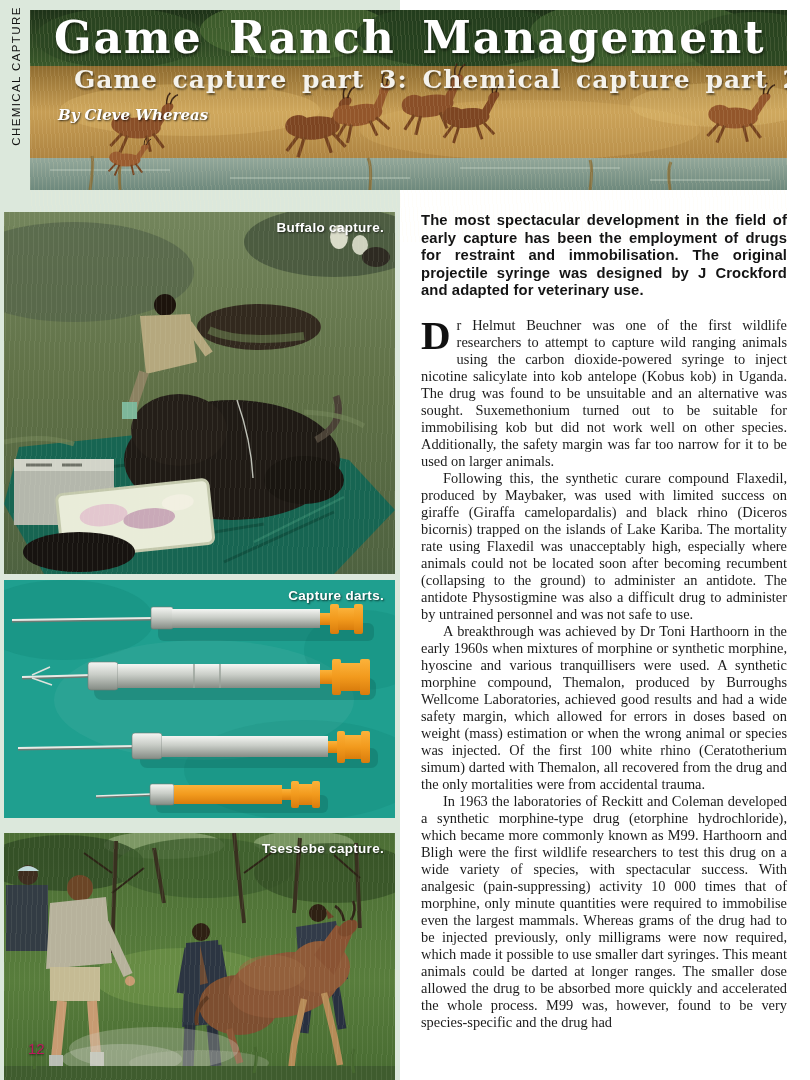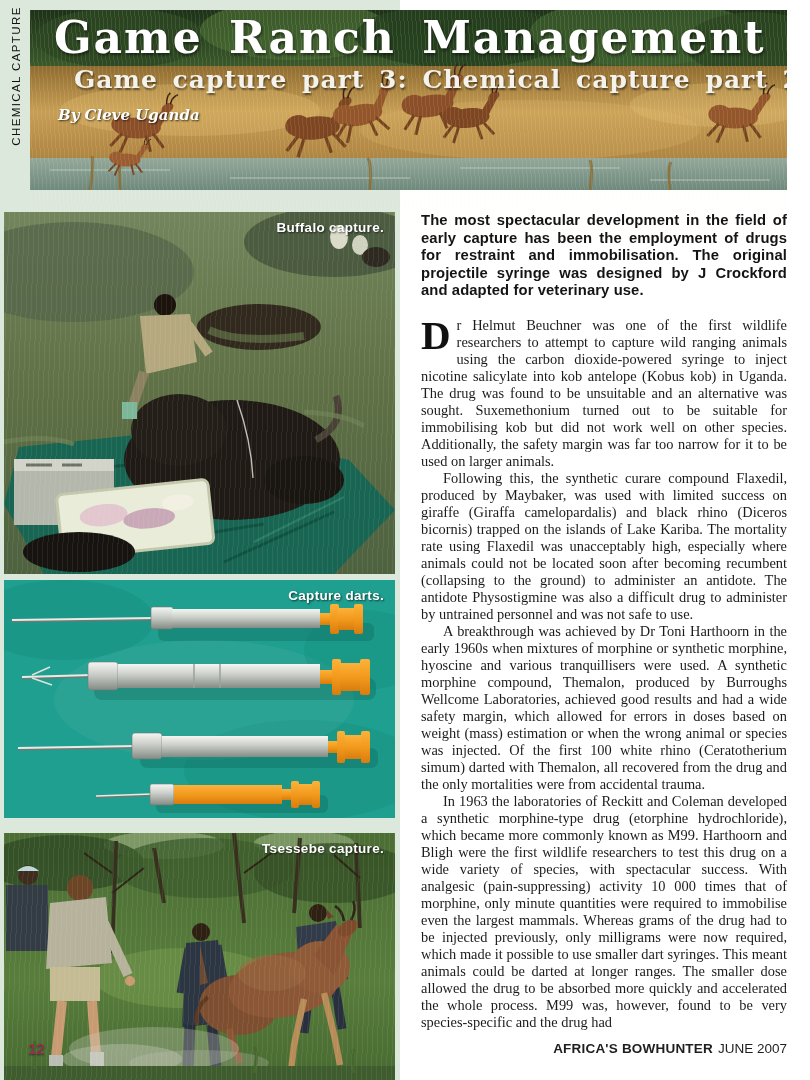--- a/index.html
+++ b/index.html
@@ -95,21 +95,21 @@
       <use href="#buck" transform="translate(96,150) scale(.6)" fill="#9a5c30"></use>
       <use href="#buck" transform="translate(285,118) scale(1.05) rotate(-6)" fill="#7d4522"></use>
       <use href="#buck" transform="translate(330,105) scale(.95) rotate(-12)" fill="#93562b"></use>
       <use href="#buck" transform="translate(400,96) scale(1) rotate(-10)" fill="#8a4f28"></use>
       <use href="#buck" transform="translate(438,108) scale(.9) rotate(-6)" fill="#7d4522"></use>
       <use href="#buck" transform="translate(705,108) scale(.95)" fill="#93562b"></use>
     </svg>
     <div class="grass-tex"></div>
     <div class="header-title">Game Ranch Management</div>
     <div class="header-subtitle">Game capture part 3: Chemical capture part 2</div>
-    <div class="byline">By Cleve Uganda</div>
+    <div class="byline">By Cleve Whereas</div>
   </div>
 
   <div class="photo" style="top:580px;width:391px;height:238px;">
     <svg width="391" height="238" viewBox="0 0 391 238" preserveAspectRatio="none">
       <defs>
         <linearGradient id="gSil" x1="0" y1="0" x2="0" y2="1">
           <stop offset="0" stop-color="#f5f6f3"></stop>
             <stop offset=".45" stop-color="#c9cdc7"></stop>
             <stop offset="1" stop-color="#848b84"></stop>
         </linearGradient>
@@ -291,17 +291,14 @@
   <div class="main">
     <p class="intro">The most spectacular development in the field of early capture has been the employment of drugs for restraint and immobilisation. The original projectile syringe was designed by J Crockford and adapted for veterinary use.</p>
     <div class="article">
         <p class="body-para first"><span class="dropcap">D</span><span>r Helmut Beuchner was one of the first wildlife researchers to attempt to capture wild ranging animals using the carbon dioxide-powered syringe to inject nicotine salicylate into kob antelope (</span><span class="ital">Kobus kob</span><span>) in Uganda. The drug was found to be unsuitable and an alternative was sought. Suxemethonium turned out to be suitable for immobilising kob but did not work well on other species. Additionally, the safety margin was far too narrow for it to be used on larger animals.</span></p>
         <p class="body-para"><span>Following this, the synthetic curare compound Flaxedil, produced by Maybaker, was used with limited success on giraffe (</span><span class="ital">Giraffa camelopardalis</span><span>) and black rhino (</span><span class="ital">Diceros bicornis</span><span>) trapped on the islands of Lake Kariba. The mortality rate using Flaxedil was unacceptably high, especially where animals could not be located soon after becoming recumbent (collapsing to the ground) to administer an antidote. The antidote Physostigmine was also a difficult drug to administer by untrained personnel and was not safe to use.</span></p>
         <p class="body-para"><span>A breakthrough was achieved by Dr Toni Harthoorn in the early 1960s when mixtures of morphine or synthetic morphine, hyoscine and various tranquillisers were used. A synthetic morphine compound, Themalon, produced by Burroughs Wellcome Laboratories, achieved good results and had a wide safety margin, which allowed for errors in doses based on weight (mass) estimation or when the wrong animal or species was injected. Of the first 100 white rhino (</span><span class="ital">Ceratotherium simum</span><span>) darted with Themalon, all recovered from the drug and the only mortalities were from accidental trauma.</span></p>
         <p class="body-para"><span>In 1963 the laboratories of Reckitt and Coleman developed a synthetic morphine-type drug (etorphine hydrochloride), which became more commonly known as M99. Harthoorn and Bligh were the first wildlife researchers to test this drug on a wide variety of species, with spectacular success. With analgesic (pain-suppressing) activity 10 000 times that of morphine, only minute quantities were required to immobilise even the largest mammals. Whereas grams of the drug had to be injected previously, only milligrams were now required, which made it possible to use smaller dart syringes. This meant animals could be darted at longer ranges. The smaller dose allowed the drug to be absorbed more quickly and accelerated the whole process. M99 was, however, found to be very species-specific and the drug had</span></p>
       </div>
   </div>
 
-  <div class="footer">
-    <span class="mag">AFRICA'S BOWHUNTER</span><span class="issue">JUNE 2007</span>
-  </div>
 
 </div>
 
 </body></html>

